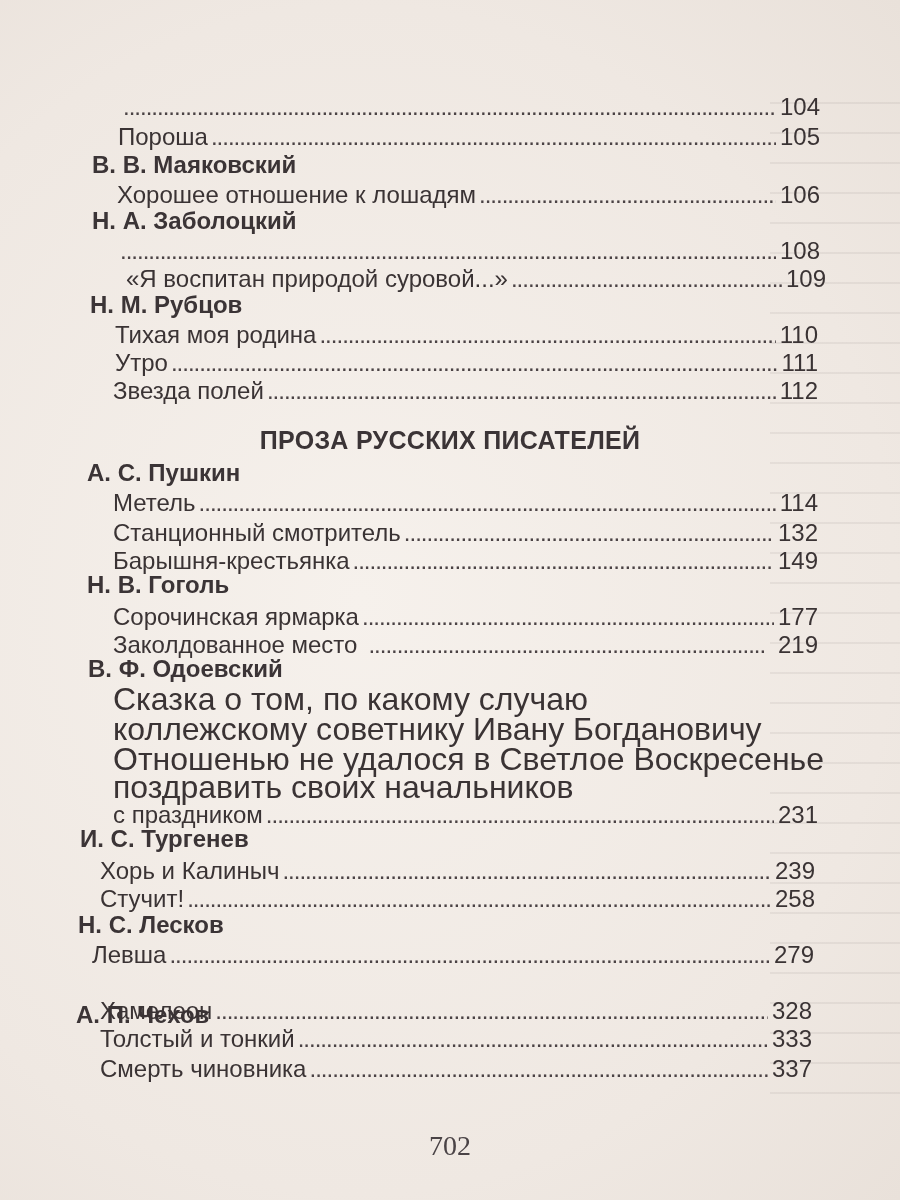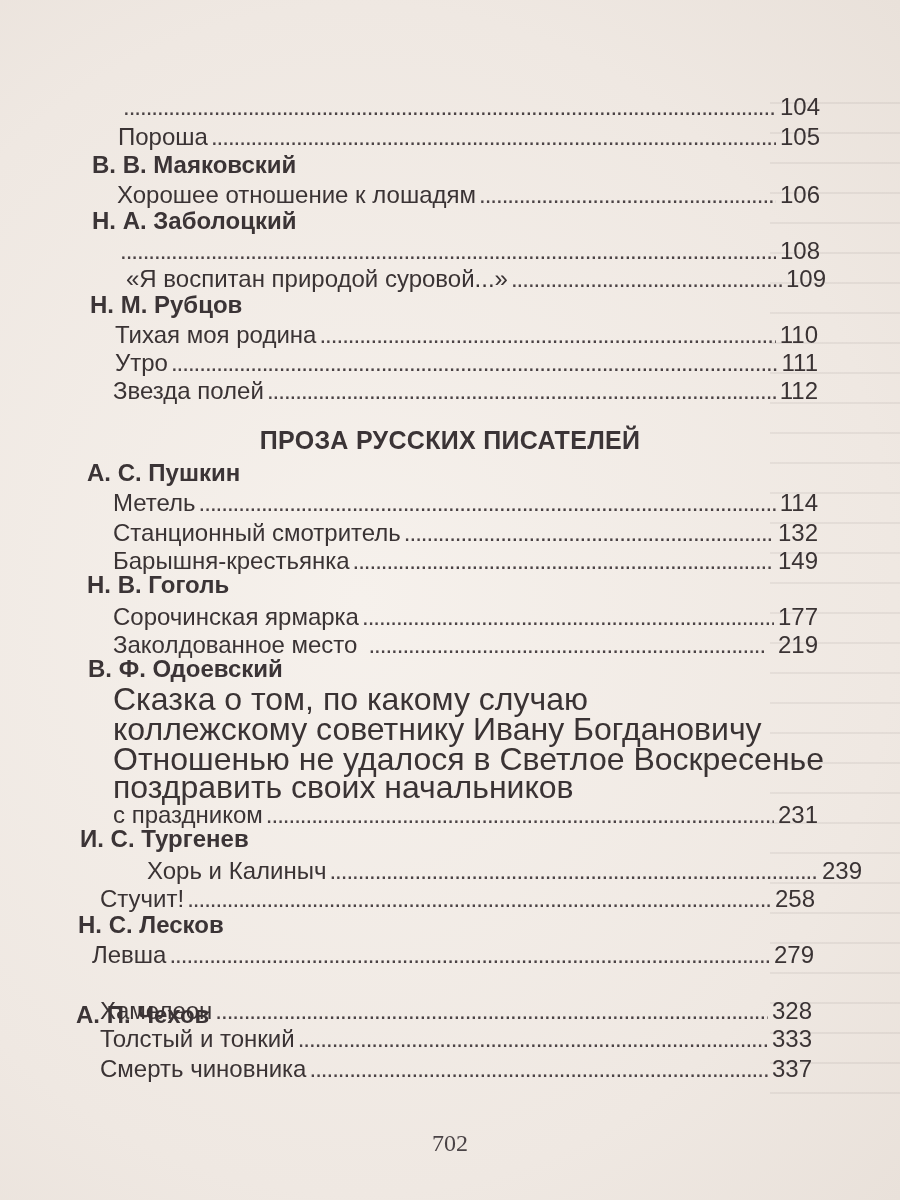--- a/index.html
+++ b/index.html
@@ -85,21 +85,21 @@
       line-height: 30px;
       white-space: nowrap;
     }
     .folio {
       position: absolute;
       left: 0;
       width: 900px;
       top: 1130px;
       text-align: center;
       font-family: "Liberation Serif", serif;
-      font-size: 24px;
+      font-size: 28px;
       color: #4a4346;
     }
     .bleed {
       position: absolute;
       right: 0;
       top: 80px;
       width: 130px;
       height: 1040px;
       opacity: 0.08;
       background: repeating-linear-gradient(180deg, transparent 0px, transparent 22px, #5a5050 22px, #5a5050 24px, transparent 24px, transparent 30px);
@@ -194,21 +194,21 @@
     <div class="multi-line" style="left:113px; top:714px;">коллежскому советнику Ивану Богдановичу</div>
     <div class="multi-line" style="left:113px; top:744px;">Отношенью не удалося в Светлое Воскресенье</div>
     <div class="multi-line" style="left:113px; top:772px;">поздравить своих начальников</div>
     <div class="row" style="left:113px; top:800px; width:705px;">
       <span class="title">с праздником</span>
       <span class="dots"></span>
       <span class="page-num">231</span>
     </div>
 
     <div class="author" style="left:80px; top:824px;">И. С. Тургенев</div>
-    <div class="row" style="left:100px; top:856px; width:715px;margin-left:47px;">
+    <div class="row" style="left:100px; top:856px; width:715px;">
       <span class="title">Хорь и Калиныч</span>
       <span class="dots"></span>
       <span class="page-num">239</span>
     </div>
     <div class="row" style="left:100px; top:884px; width:715px;">
       <span class="title">Стучит!</span>
       <span class="dots"></span>
       <span class="page-num">258</span>
     </div>
 

